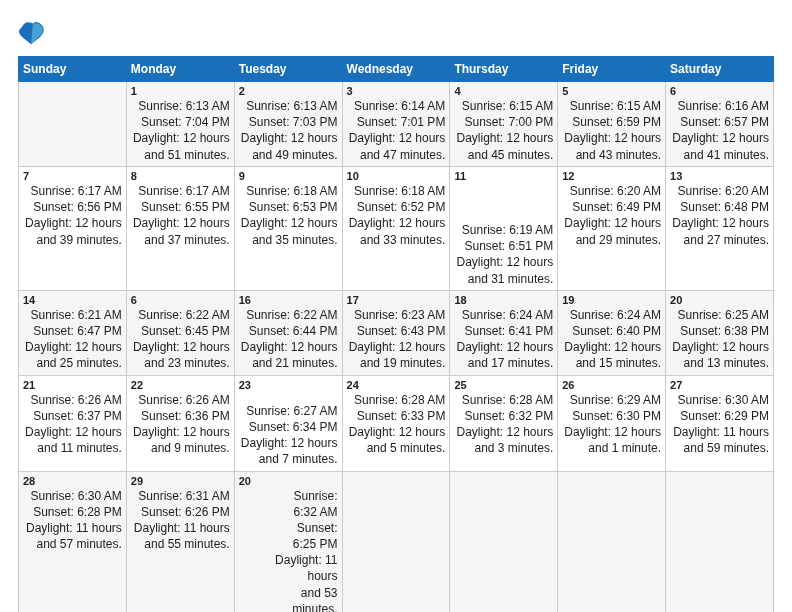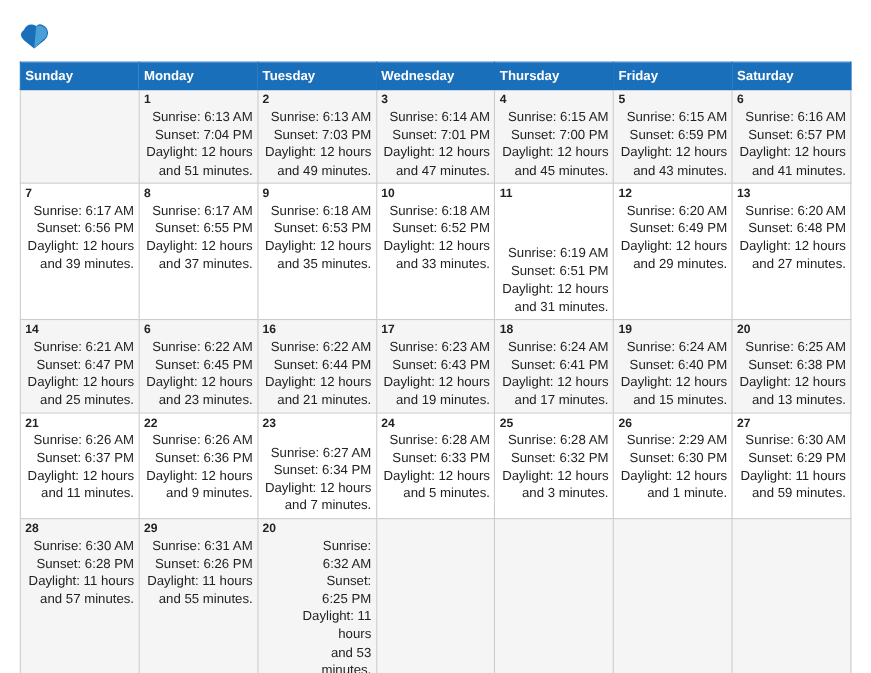--- a/index.html
+++ b/index.html
@@ -310,21 +310,21 @@
           </td>
           <td>
             <span class="day-number">25</span>
             <div class="cell-text" style="white-space: pre-line;">Sunrise: 6:28 AM
 Sunset: 6:32 PM
 Daylight: 12 hours
 and 3 minutes.</div>
           </td>
           <td>
             <span class="day-number">26</span>
-            <div class="cell-text" style="white-space: pre-line;">Sunrise: 2:29 AM
+            <div class="cell-text" style="white-space: pre-line;">Sunrise: 6:29 AM
 Sunset: 6:30 PM
 Daylight: 12 hours
 and 1 minute.</div>
           </td>
           <td>
             <span class="day-number">27</span>
             <div class="cell-text" style="white-space: pre-line;">Sunrise: 6:30 AM
 Sunset: 6:29 PM
 Daylight: 11 hours
 and 59 minutes.</div>

